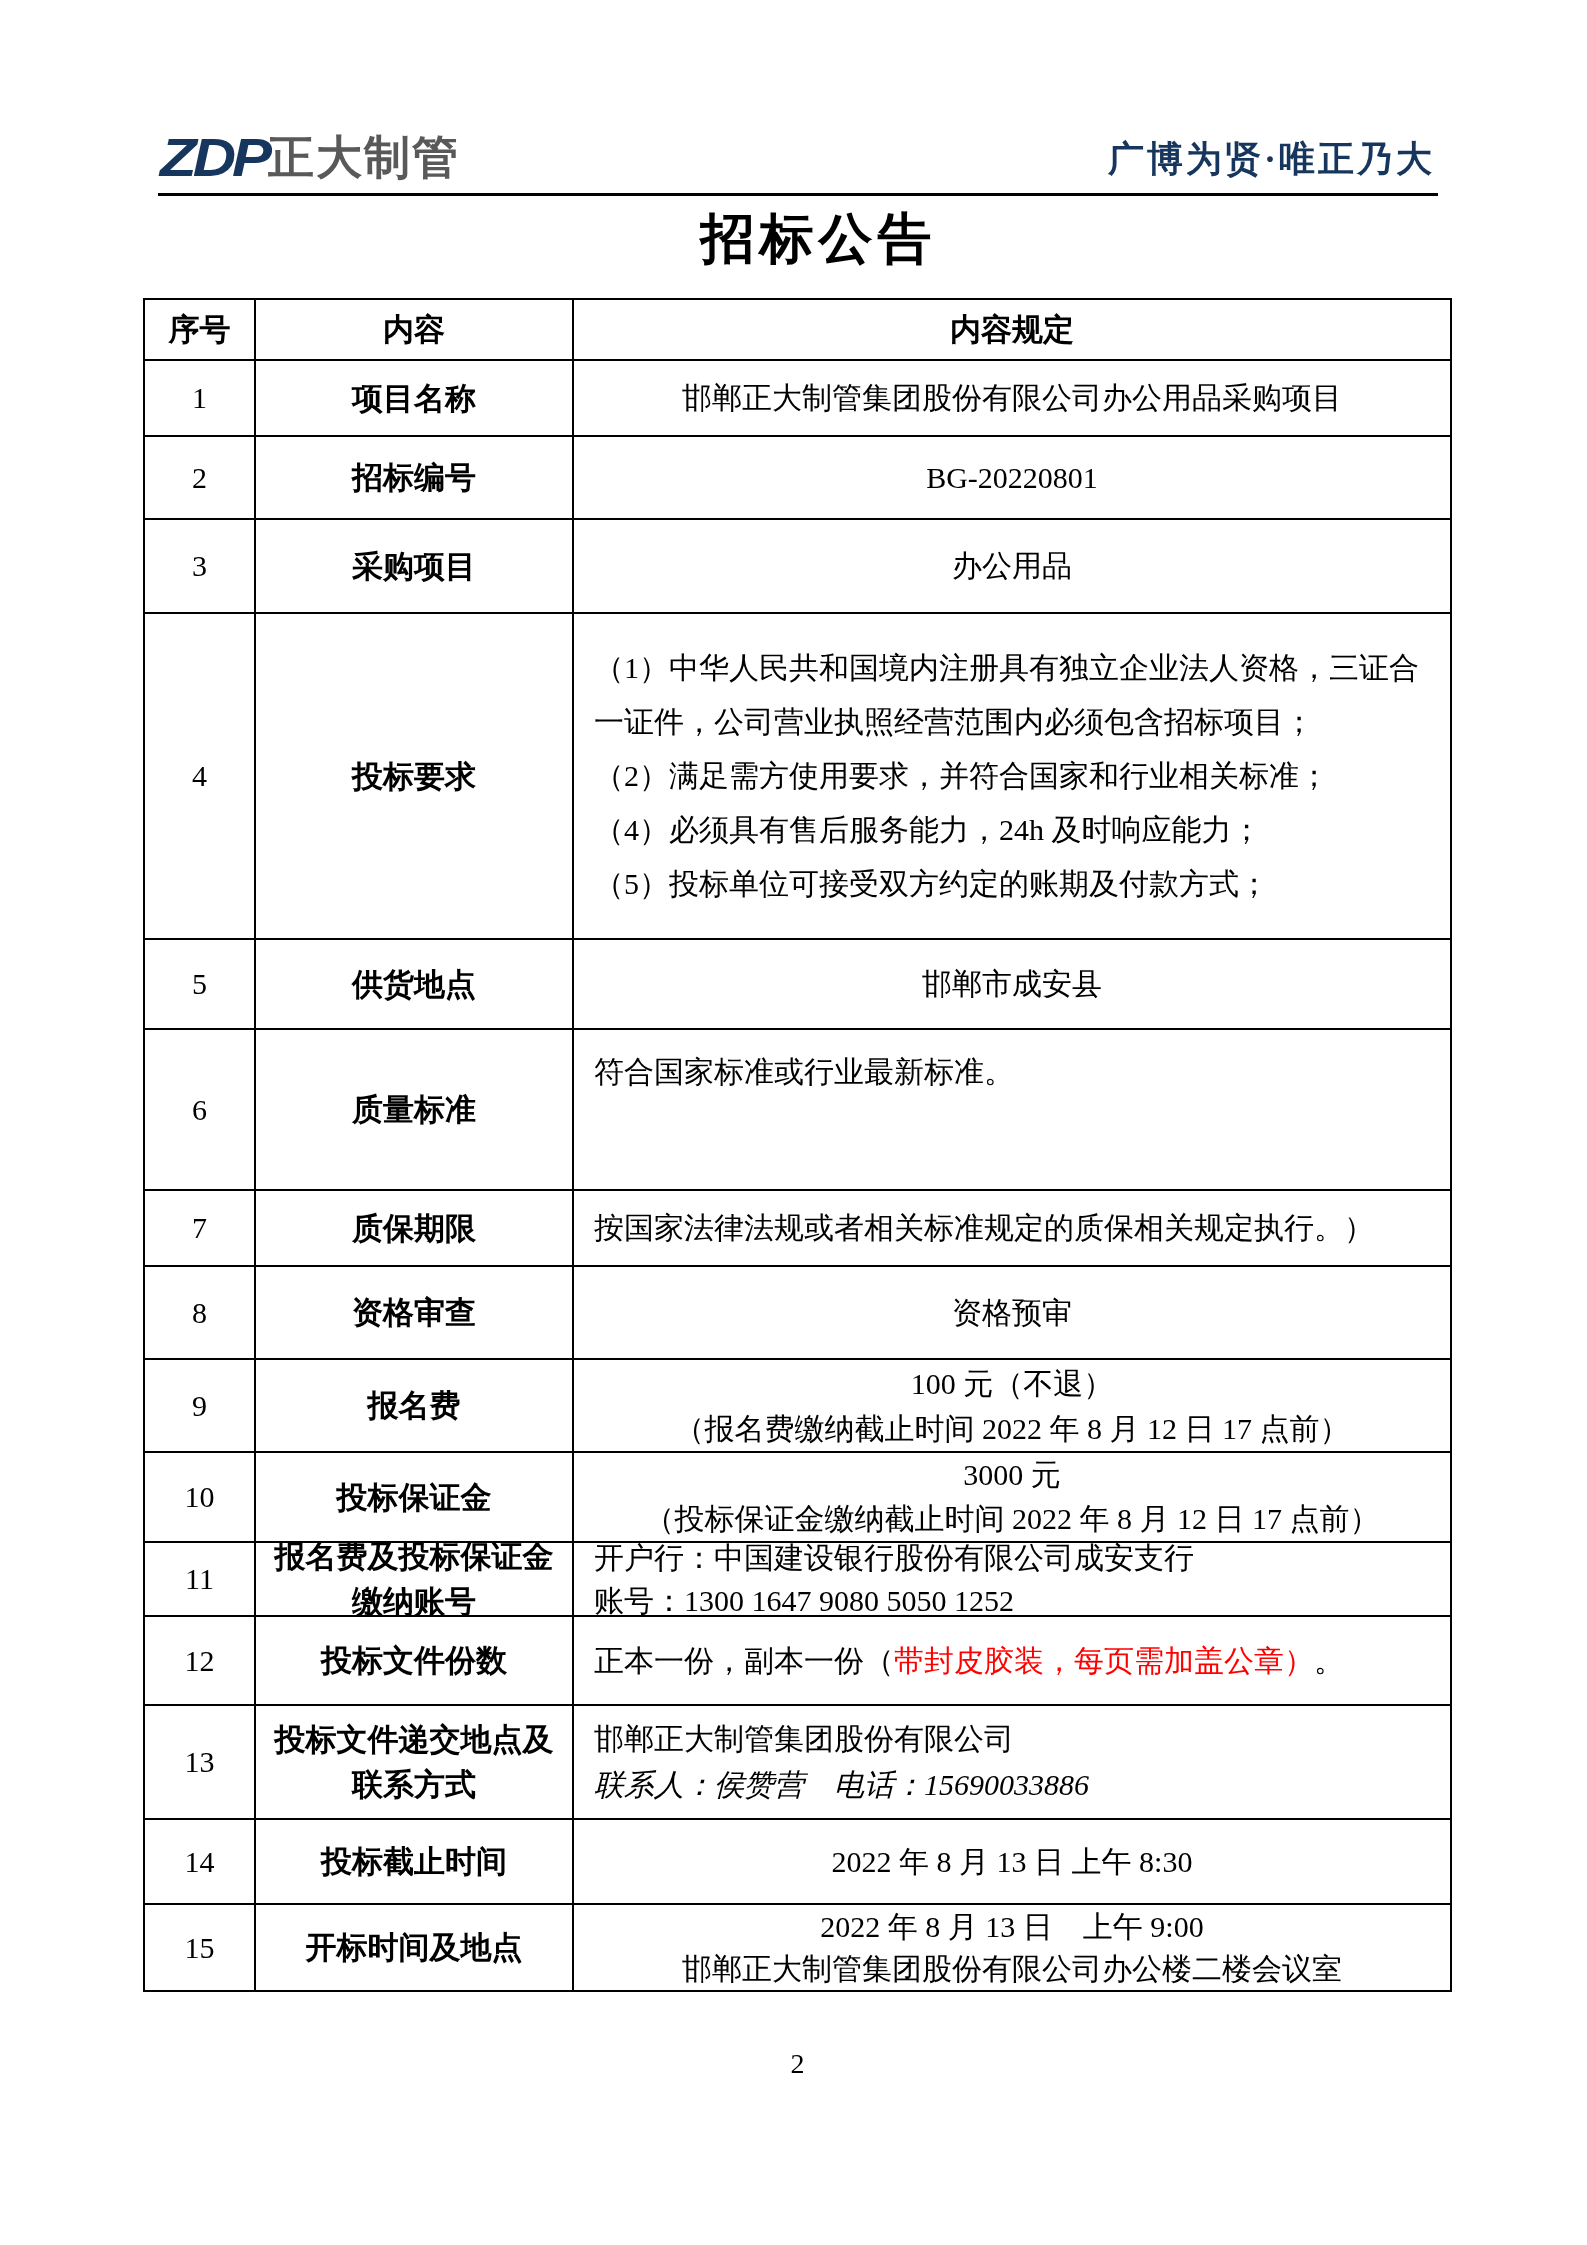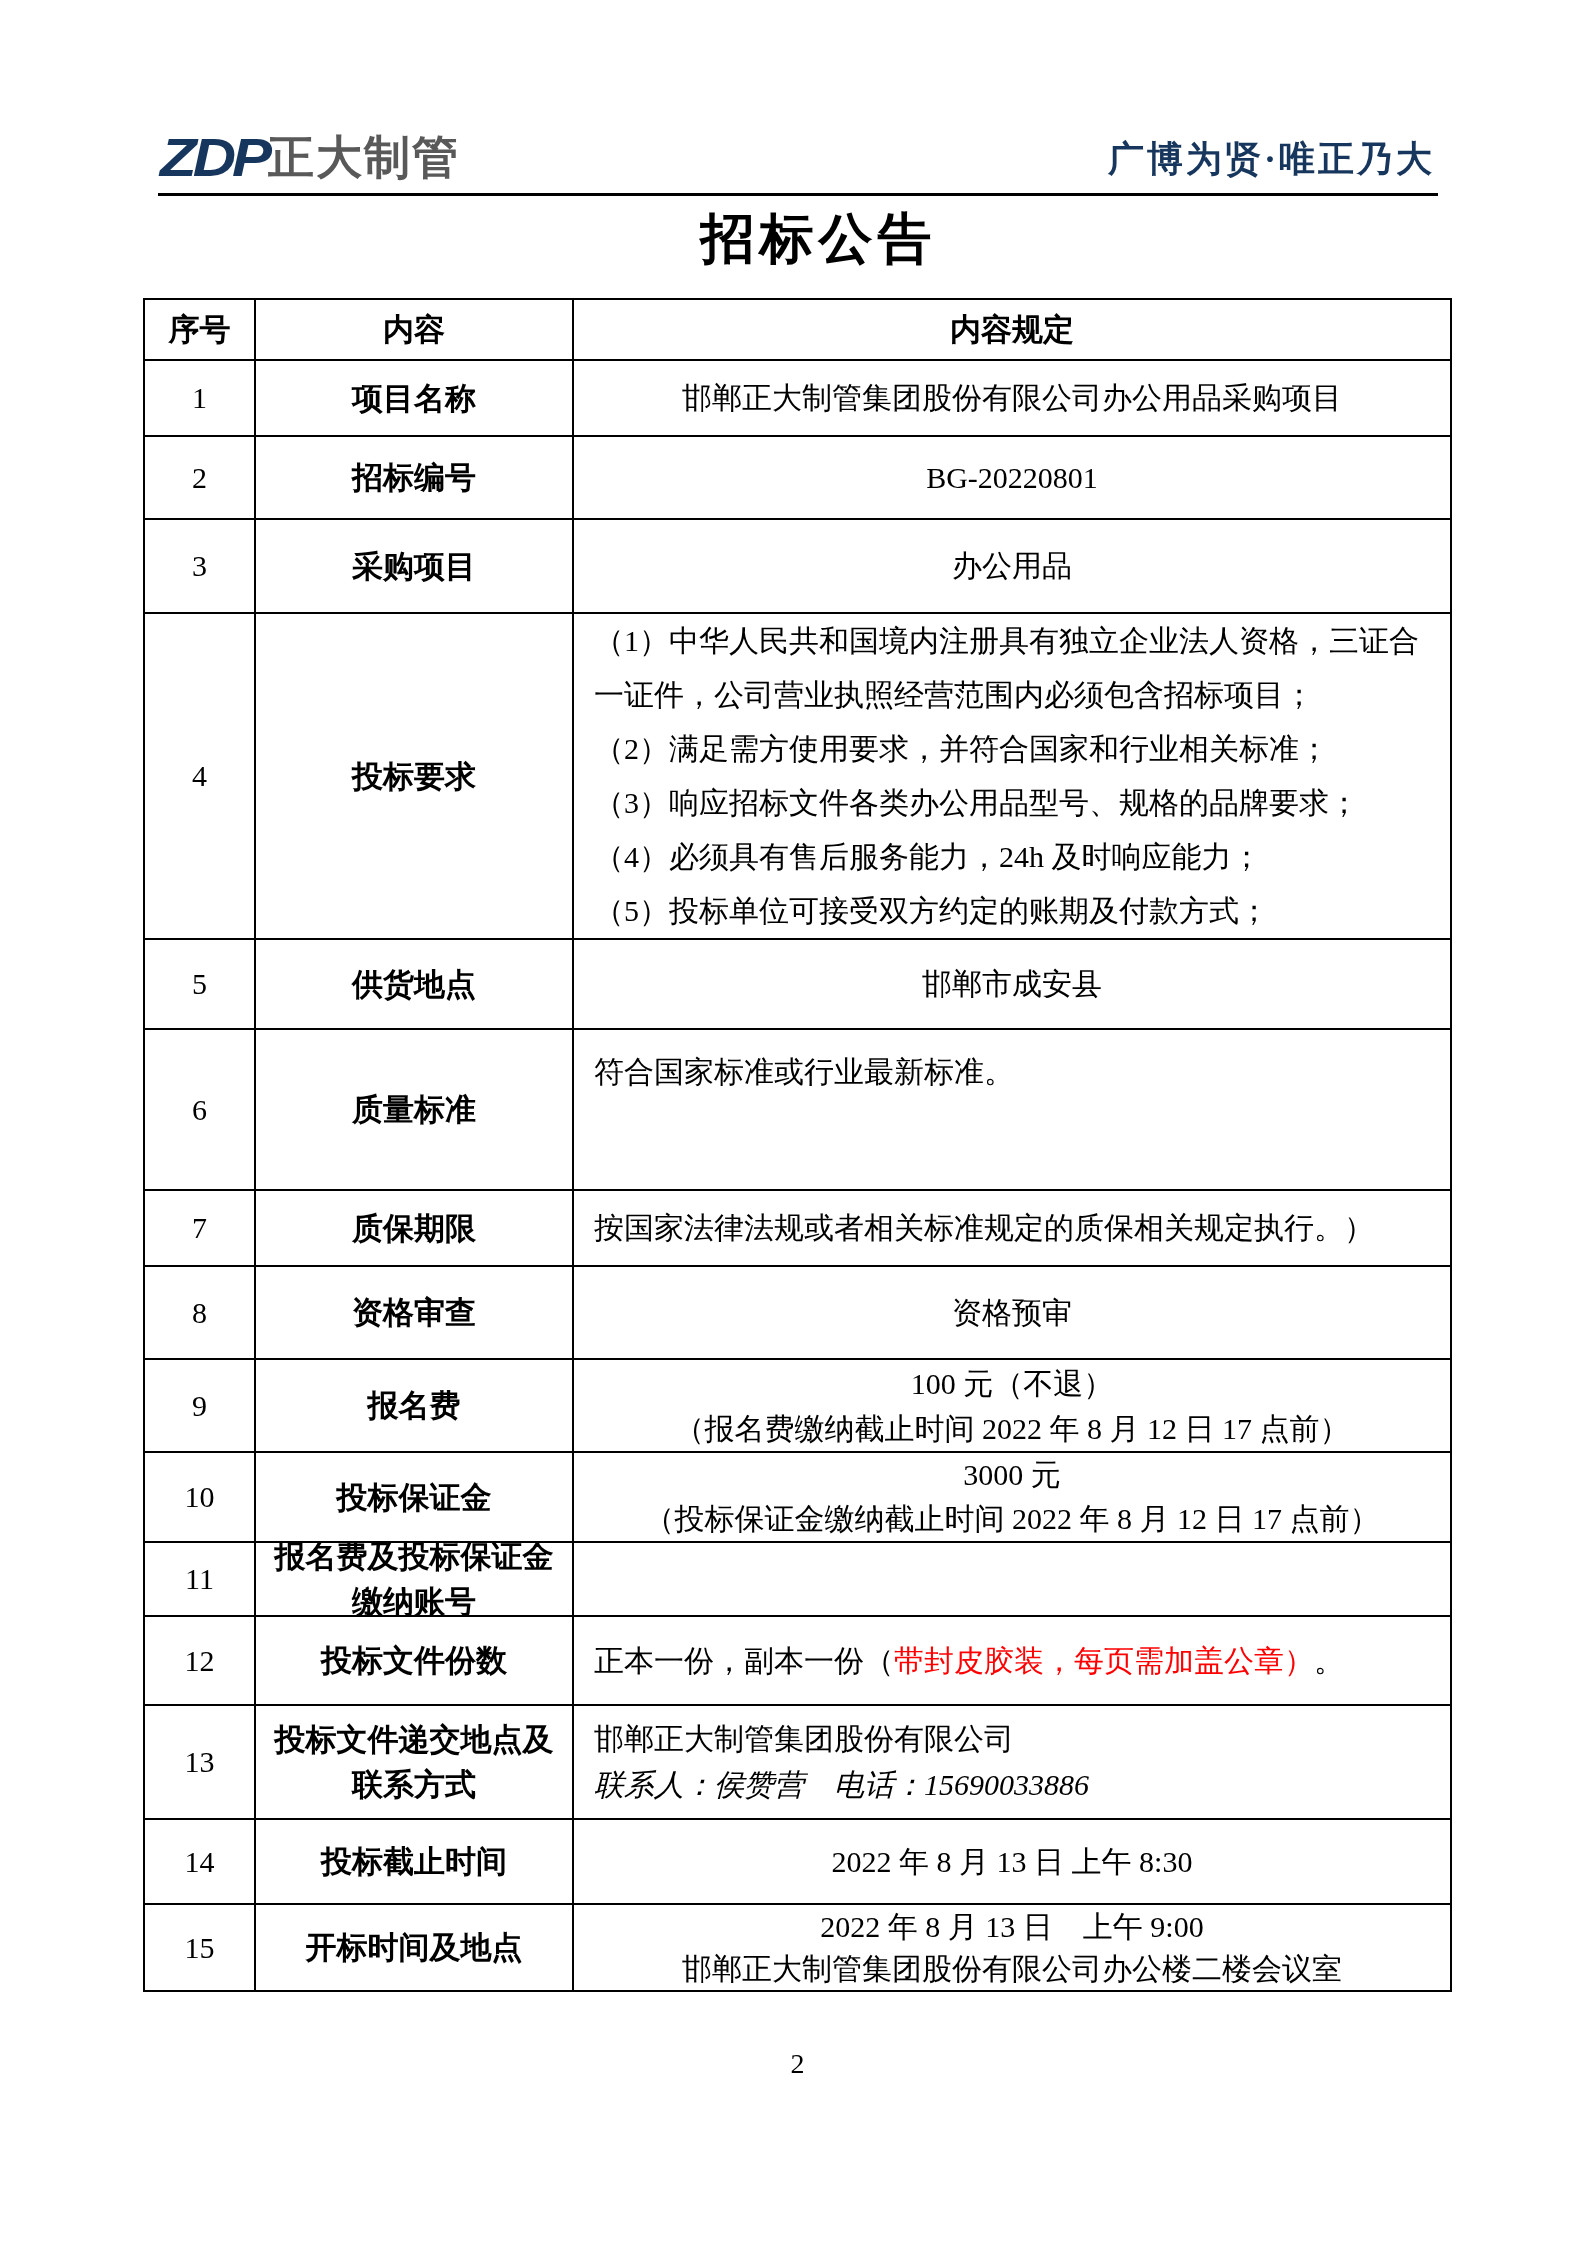--- a/index.html
+++ b/index.html
@@ -156,21 +156,20 @@
         <div class="cell c-no">
           <span>4</span>
         </div>
         <div class="cell c-label">
           <div class="label-line">投标要求</div>
         </div>
         <div class="cell c-content left">
           <div class="content-line" style="line-height: 54px;"><span>（1）中华人民共和国境内注册具有独立企业法人资格，三证合</span></div>
           <div class="content-line" style="line-height: 54px;"><span>一证件，公司营业执照经营范围内必须包含招标项目；</span></div>
           <div class="content-line" style="line-height: 54px;"><span>（2）满足需方使用要求，并符合国家和行业相关标准；</span></div>
-          <div class="content-line" style="line-height: 54px;"><span>（3）响应招标文件各类办公用品型号、规格的品牌要求；</span></div>
           <div class="content-line" style="line-height: 54px;"><span>（4）必须具有售后服务能力，24h 及时响应能力；</span></div>
           <div class="content-line" style="line-height: 54px;"><span>（5）投标单位可接受双方约定的账期及付款方式；</span></div>
         </div>
       </div>
       <div class="t-row" style="height: 90px;">
         <div class="cell c-no">
           <span>5</span>
         </div>
         <div class="cell c-label">
           <div class="label-line">供货地点</div>
@@ -237,20 +236,24 @@
         </div>
       </div>
       <div class="t-row" style="height: 74px;">
         <div class="cell c-no">
           <span>11</span>
         </div>
         <div class="cell c-label">
           <div class="label-line">报名费及投标保证金</div>
           <div class="label-line">缴纳账号</div>
         </div>
+        <div class="cell c-content left">
+          <div class="content-line" style="line-height: 43px;"><span>开户行：中国建设银行股份有限公司成安支行</span></div>
+          <div class="content-line" style="line-height: 43px;"><span>账号：1300 1647 9080 5050 1252</span></div>
+        </div>
       </div>
       <div class="t-row" style="height: 89px;">
         <div class="cell c-no">
           <span>12</span>
         </div>
         <div class="cell c-label">
           <div class="label-line">投标文件份数</div>
         </div>
         <div class="cell c-content left">
           <div class="content-line"><span>正本一份，副本一份（</span><span class="red">带封皮胶装，每页需加盖公章）</span><span>。</span></div>

